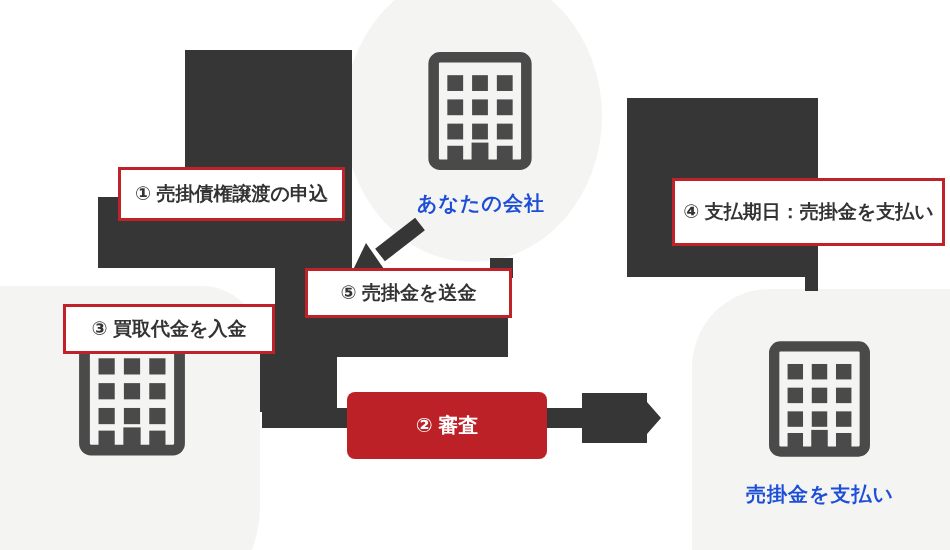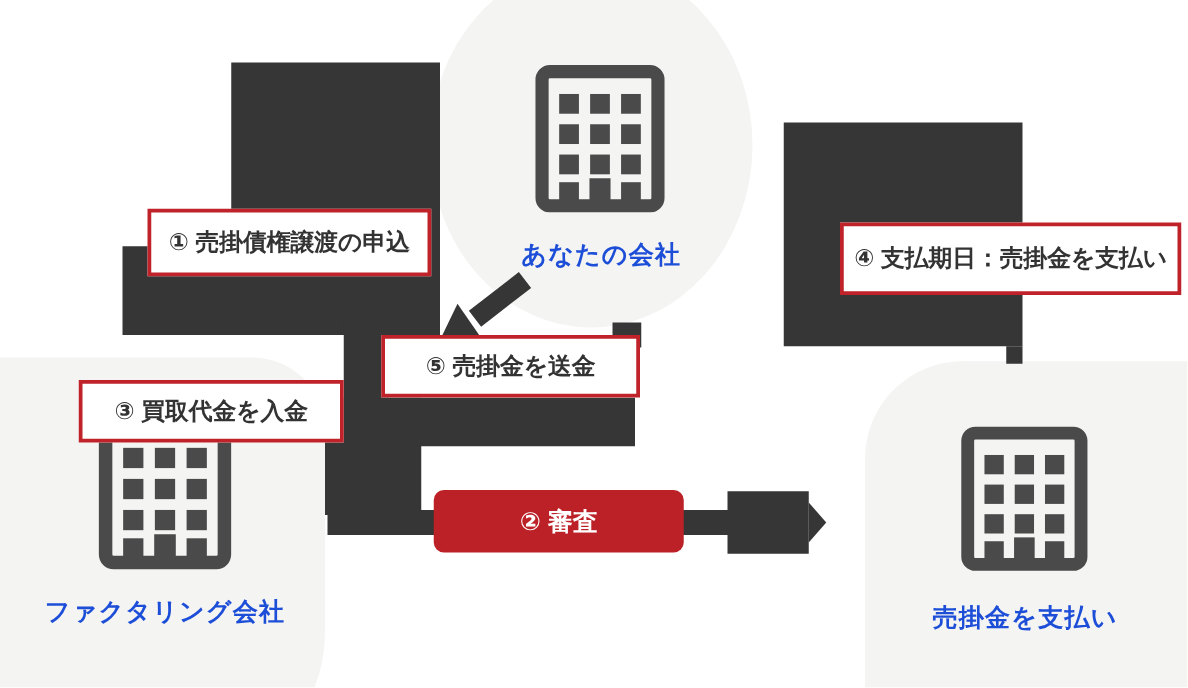--- a/index.html
+++ b/index.html
@@ -22,25 +22,25 @@
   }
   #label-you{left:361px;top:190px;}
   #label-factoring{left:12px;top:476px;}
   #label-client{left:700px;top:481px;}
   .step-box{
     position:absolute;z-index:4;display:flex;align-items:center;justify-content:center;
     background:#ffffff;border:3px solid #bf2228;box-sizing:border-box;
     font-size:19px;font-weight:700;color:#333333;white-space:nowrap;
   }
   #step1{left:118px;top:131px;width:227px;height:54px;margin-top:36px;}
-  #step4{left:672px;top:178px;width:273px;height:58px;}
+  #step4{left:672px;top:178px;width:273px;height:68px;}
   #step3{left:63px;top:268px;width:212px;height:50px;margin-top:36px;}
   #step5{left:305px;top:268px;width:207px;height:50px;}
   #step2{
-    left:347px;top:392px;width:200px;height:50px;border:none;border-radius:8px;
+    left:347px;top:392px;width:200px;height:67px;border:none;border-radius:8px;
     background:#bc2127;color:#ffffff;font-size:20px;text-align:right;
   }
 </style>
 </head>
 <body>
 
 <div id="stage">
 
   <div class="blob" id="blob-you"></div>
   <div class="blob" id="blob-factoring"></div>
@@ -119,21 +119,20 @@
       <rect x="19" y="68" width="15" height="15"></rect>
         <rect x="42.5" y="68" width="15" height="15"></rect>
         <rect x="66" y="68" width="15" height="15"></rect>
       <rect x="19" y="89" width="15" height="15"></rect>
         <rect x="66" y="89" width="15" height="15"></rect>
       <rect x="42" y="86" width="16" height="21"></rect>
     </g>
   </svg>
 
   <div class="entity-label" id="label-you">あなたの会社</div>
-  <div class="entity-label" id="label-factoring">ファクタリング会社</div>
   <div class="entity-label" id="label-client">売掛金を支払い</div>
 
   <div class="step-box" id="step1">① 売掛債権譲渡の申込</div>
   <div class="step-box" id="step3">③ 買取代金を入金</div>
   <div class="step-box" id="step5">⑤ 売掛金を送金</div>
   <div class="step-box" id="step4">④ 支払期日：売掛金を支払い</div>
   <div class="step-box" id="step2">② 審査</div>
 
 </div>
 

